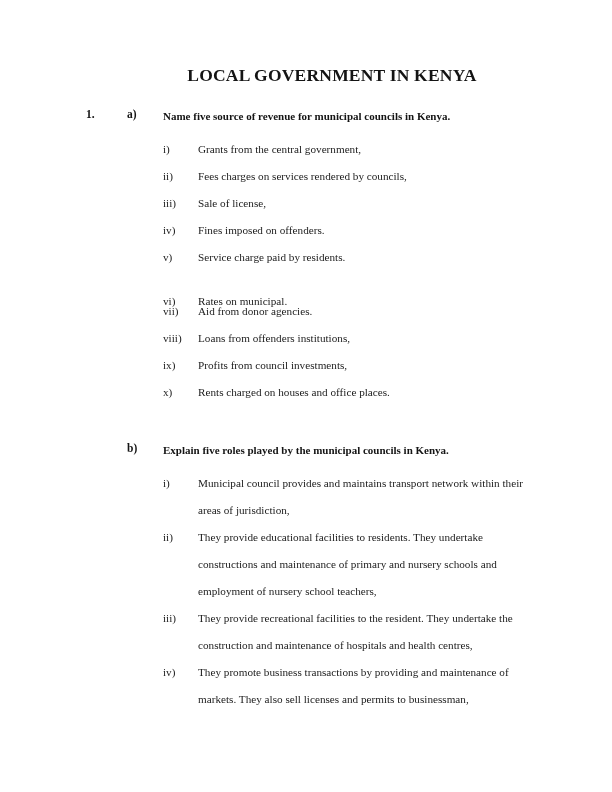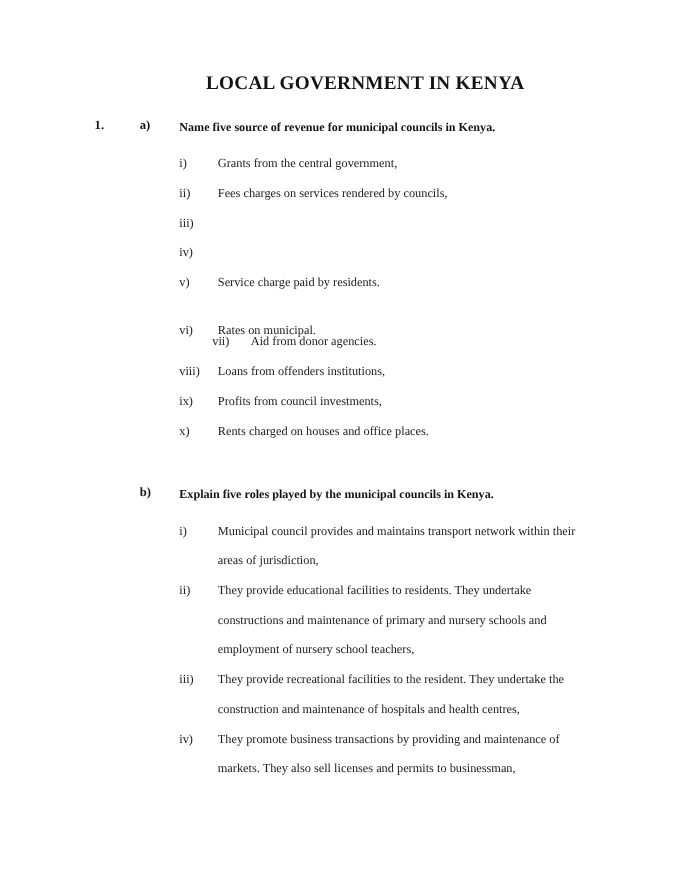--- a/index.html
+++ b/index.html
@@ -123,33 +123,35 @@
       <div class="subitem" style="position: absolute; left: 0px; width: 612px; top: 0px;">
         <span class="marker">i)</span>
         <span class="text">Grants from the central government,</span>
       </div>
       <div class="subitem" style="position: absolute; left: 0px; width: 612px; top: 27px;">
         <span class="marker">ii)</span>
         <span class="text">Fees charges on services rendered by councils,</span>
       </div>
       <div class="subitem" style="position: absolute; left: 0px; width: 612px; top: 54px;">
         <span class="marker">iii)</span>
+        <span class="text">Sale of license,</span>
       </div>
       <div class="subitem" style="position: absolute; left: 0px; width: 612px; top: 81px;">
         <span class="marker">iv)</span>
+        <span class="text">Fines imposed on offenders.</span>
       </div>
       <div class="subitem" style="position: absolute; left: 0px; width: 612px; top: 108px;">
         <span class="marker">v)</span>
         <span class="text">Service charge paid by residents.</span>
       </div>
       <div class="subitem" style="position: absolute; left: 0px; width: 612px; top: 152px;">
         <span class="marker">vi)</span>
         <span class="text">Rates on municipal.</span>
       </div>
-      <div class="subitem" style="position: absolute; left: 0px; width: 504px; top: 162px; margin-left: 30px;">
+      <div class="subitem" style="position: absolute; left: 0px; width: 504px; top: 162px;">
         <span class="marker">vii)</span>
         <span class="text">Aid from donor agencies.</span>
       </div>
       <div class="subitem" style="position: absolute; left: 0px; width: 608px; top: 189px;">
         <span class="marker">viii)</span>
         <span class="text">Loans from offenders institutions,</span>
       </div>
       <div class="subitem" style="position: absolute; left: 0px; width: 504px; top: 216px;">
         <span class="marker">ix)</span>
         <span class="text">Profits from council investments,</span>

